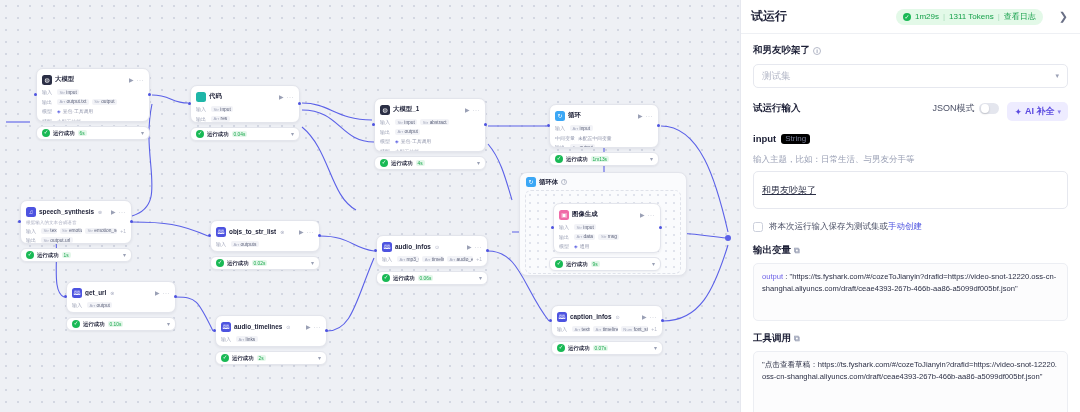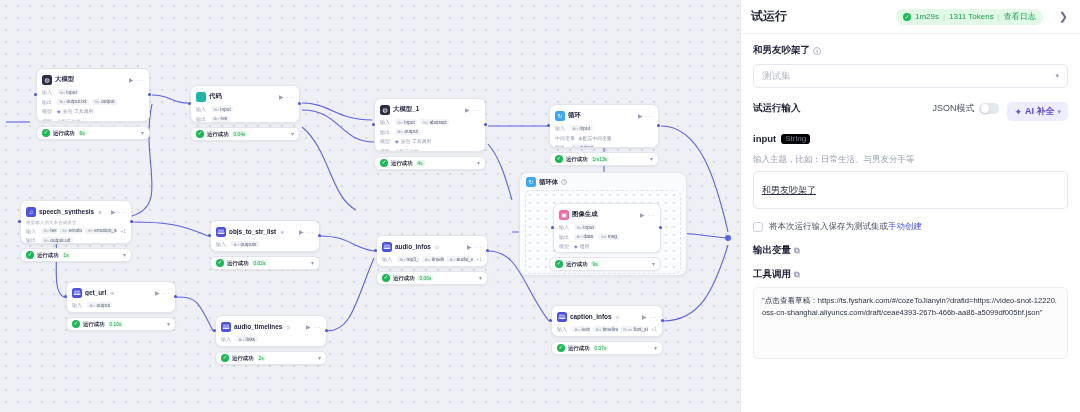--- a/index.html
+++ b/index.html
@@ -710,20 +710,25 @@
         <span class="ctext">
           <span>将本次运行输入保存为测试集或</span><span class="clink">手动创建</span>
         </span>
       </div>
 
 
       <div class="sec-label sec-head2">
         <span>输出变量</span>
         <span class="copy-i">⧉</span>
       </div>
+      <div class="outbox">
+        <div class="ol">
+          <span class="ok">output</span><span> : </span><span>"https://ts.fyshark.com/#/cozeToJianyin?drafid=https://video-snot-12220.oss-cn-shanghai.aliyuncs.com/draft/ceae4393-267b-466b-aa86-a5099df005bf.json"</span>
+        </div>
+      </div>
 
       <div class="sec-label sec-head2">
         <span>工具调用</span>
         <span class="copy-i">⧉</span>
       </div>
       <div class="outbox tall">
         <div class="ol">"点击查看草稿：https://ts.fyshark.com/#/cozeToJianyin?drafid=https://video-snot-12220.oss-cn-shanghai.aliyuncs.com/draft/ceae4393-267b-466b-aa86-a5099df005bf.json"</div>
       </div>
 
     </div>

